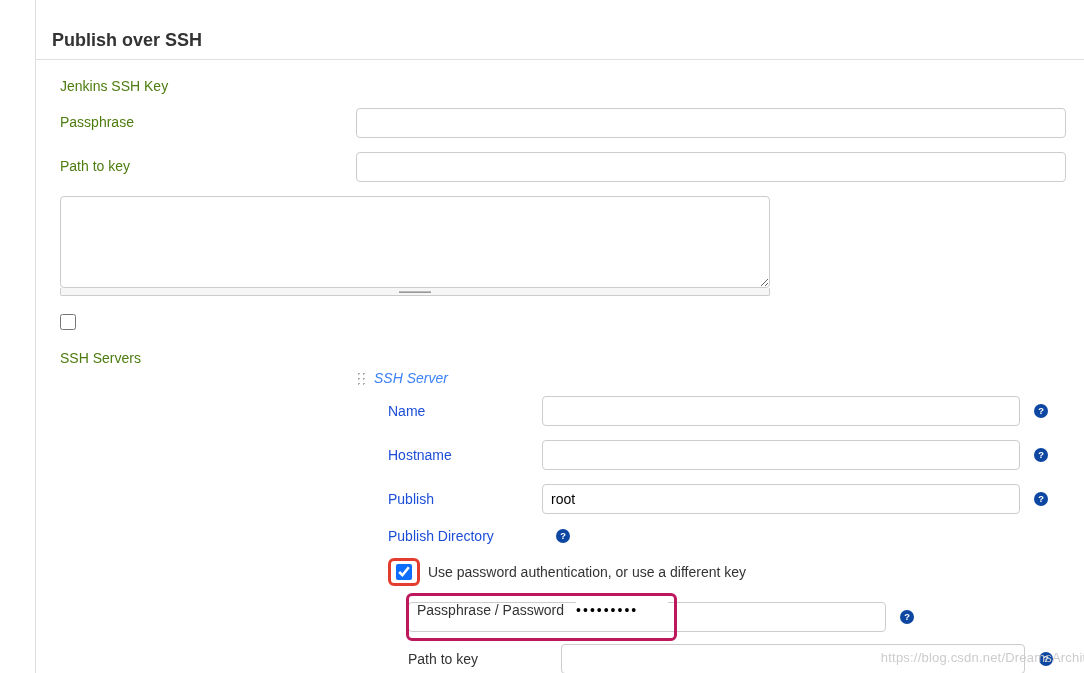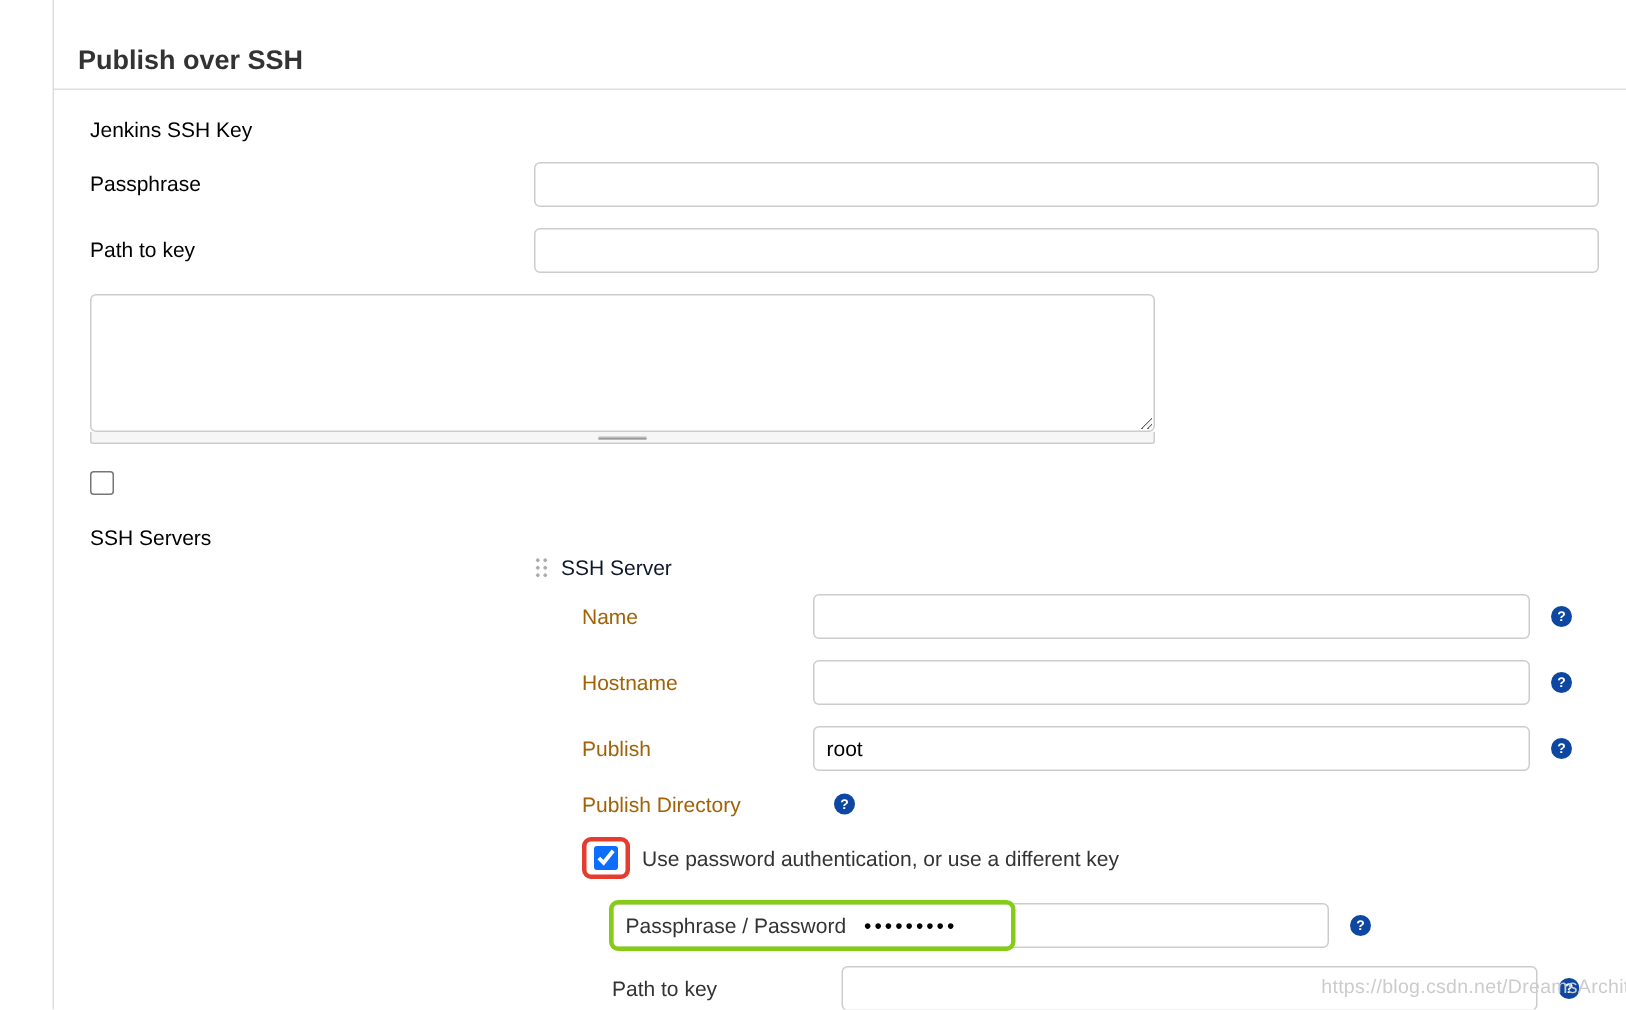--- a/index.html
+++ b/index.html
@@ -27,21 +27,21 @@
     .form-row {
       display: flex;
       align-items: flex-start;
       margin-bottom: 14px;
       padding-left: 24px;
     }
     .form-label {
       width: 296px;
       flex-shrink: 0;
       padding-top: 6px;
-      color: #000000;
+      color: #4d7c0f;
     }
     .form-control-wrap {
       flex: 1;
       display: flex;
       align-items: flex-start;
       margin-right: 6px;
     }
     .form-input {
       width: 100%;
       max-width: 710px;
@@ -111,32 +111,33 @@
     }
     .drag-handle {
       width: 10px;
       height: 14px;
       display: inline-block;
       background:
         radial-gradient(circle, #aaa 1px, transparent 1px) 0 0/5px 5px;
     }
     .server-header-label {
       font-size: 14px;
-      color: #0f172a;
+      color: #3b82f6;
+      font-style: italic;
     }
     .server-row {
       display: flex;
       align-items: center;
       margin-bottom: 14px;
       padding-left: 32px;
     }
     .server-row .slabel {
       width: 154px;
       flex-shrink: 0;
-      color: #a16207;
+      color: #1d4ed8;
     }
     .server-row .form-input {
       max-width: 478px;
     }
     .server-row .help-dot { margin-left: 14px; margin-top: 0; }
     .chkrow {
       display: flex;
       align-items: center;
       margin-bottom: 16px;
       padding-left: 32px;
@@ -163,23 +164,23 @@
       flex-shrink: 0;
       color: #333;
     }
     .inner-row .form-input {
       max-width: 478px;
     }
     .inner-row .help-dot { margin-left: 14px; margin-top: 0; }
     .red-group {
       display: inline-flex;
       align-items: center;
-      border: 3px solid #84cc16;
+      border: 3px solid #be185d;
       border-radius: 6px;
-      padding: 2px 6px 2px 2px;
+      padding: 2px 6px 16px 2px;
     }
     .red-group .ilabel { padding: 4px 6px; width: auto; margin-right: 6px; }
     .red-group .pwdinput {
       width: 92px;
       border: none;
       outline: none;
       font-size: 14px;
       letter-spacing: 2px;
     }
     .password-input-outer {

